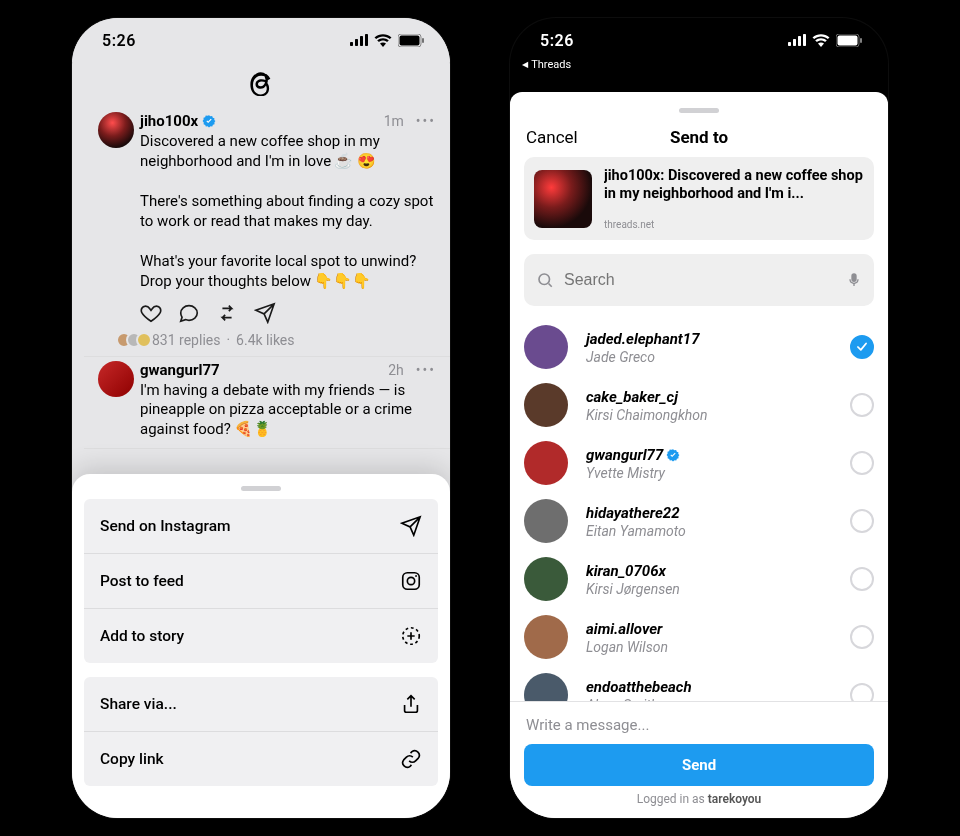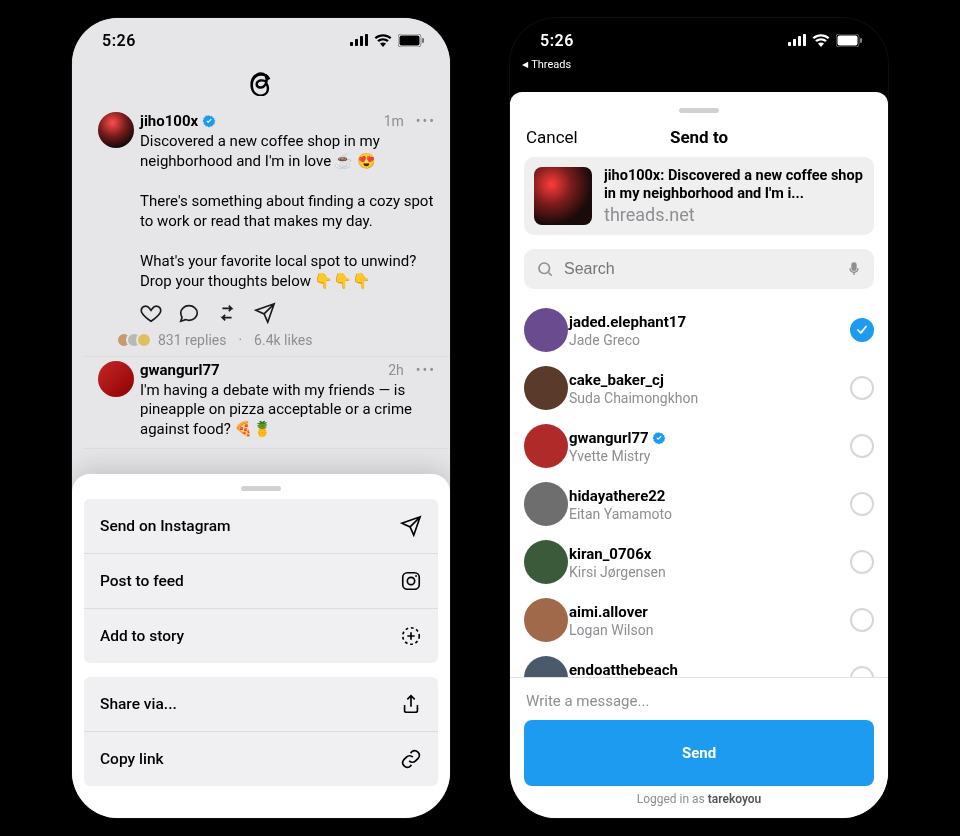--- a/index.html
+++ b/index.html
@@ -90,21 +90,21 @@
     white-space: pre-line;
   }
   .post-actions {
     display: flex; gap: 16px;
     margin-top: 10px;
     color: #1a1a1a;
   }
   .post-actions svg { display: block; }
   .post-meta {
     margin-top: 8px;
-    display: flex; align-items: center; gap: 12px;
+    display: flex; align-items: center; gap: 6px;
     color: var(--muted);
     font-size: 14px;
   }
   .mini-avs { display: flex; align-items: center; margin-left: -24px; margin-right: 0; }
   .mini-avs span {
     width: 16px; height: 16px; border-radius: 50%;
     background: #aaa; border: 2px solid #e6e6e8;
     display: inline-block;
     margin-right: -6px;
   }
@@ -204,45 +204,46 @@
     width: 58px; height: 58px;
     border-radius: 8px;
     background: radial-gradient(circle at 30% 30%, #ff3b3b 0%, #7a1c1c 35%, #1a0a0a 70%);
     flex-shrink: 0;
   }
   .preview-card .txt { flex:1; overflow: hidden; }
   .preview-card .line1 {
     font-size: 14.5px; font-weight: 700; line-height: 1.25;
   }
   .preview-card .line2 {
-    font-size: 18px; color: var(--muted); margin-top: 1px;
+    font-size: 10px; color: var(--muted); margin-top: 16px;
   }
   .search-box {
     margin-top: 14px;
     background: var(--card);
     border-radius: 10px;
-    height: 40px;
+    height: 52px;
     display: flex; align-items: center;
     padding: 0 12px;
     color: var(--muted);
     gap: 8px;
   }
   .search-box input {
     flex: 1; border: none; background: transparent;
     font-size: 16px;
     outline: none;
     color: var(--muted);
   }
   .contact-list {
     margin-top: 12px;
   }
   .contact {
     display: flex; align-items: center;
-    gap: 1px;
+    gap: 18px;
     padding: 7px 0;
+    font-style: italic;
   }
   .contact .av {
     width: 44px; height: 44px;
     border-radius: 50%;
     flex-shrink: 0;
   }
   .contact .info { flex: 1; min-width: 0; }
   .contact .un { font-weight: 700; font-size: 15px; display:flex; align-items:center; gap:3px;}
   .contact .fn { color: var(--muted); font-size: 14px; margin-top:1px;}
   .radio {
@@ -264,21 +265,21 @@
   .msg-input {
     font-size: 15px;
     color: var(--muted);
     padding: 4px 2px 10px;
   }
   .send-btn {
     background: var(--blue);
     color: #fff;
     text-align: center;
     border-radius: 8px;
-    padding: 24px;
+    padding: 12px;
     font-weight: 700;
     font-size: 15px;
   }
   .logged {
     text-align: center;
     font-size: 12px;
     color: var(--muted);
     margin-top: 6px;
   }
   .logged b { color: #555; font-weight: 600;}
@@ -489,21 +490,21 @@
               <span class="radio checked">
                 <svg width="14" height="14" viewBox="0 0 24 24" fill="none">
                   <path d="M5 12l5 5 9-11" stroke="#fff" stroke-width="3" stroke-linecap="round" stroke-linejoin="round"></path>
                 </svg>
               </span>
             </div>
             <div class="contact">
               <span class="av" style="background:#5a3a2a"></span>
               <span class="info">
                 <div class="un">cake_baker_cj</div>
-                <div class="fn">Suda Chaimongkhon</div>
+                <div class="fn">Kirsi Chaimongkhon</div>
               </span>
               <span class="radio"></span>
             </div>
             <div class="contact">
               <span class="av" style="background:#b12a2a"></span>
               <span class="info">
                 <div class="un">gwangurl77 <span class="verify-badge">
                     <svg width="14" height="14" viewBox="0 0 24 24">
                       <path fill="#1d9bf0" d="M12 2l2.4 1.8 3-.3 1.1 2.8 2.8 1.1-.3 3L23 12l-1.8 2.4.3 3-2.8 1.1-1.1 2.8-3-.3L12 23l-2.4-1.8-3 .3-1.1-2.8-2.8-1.1.3-3L1 12l1.8-2.4-.3-3 2.8-1.1 1.1-2.8 3 .3L12 2z"></path>
                       <path fill="#fff" d="M10.5 15.5l-3-3 1.4-1.4 1.6 1.6 4.6-4.6 1.4 1.4z"></path>

